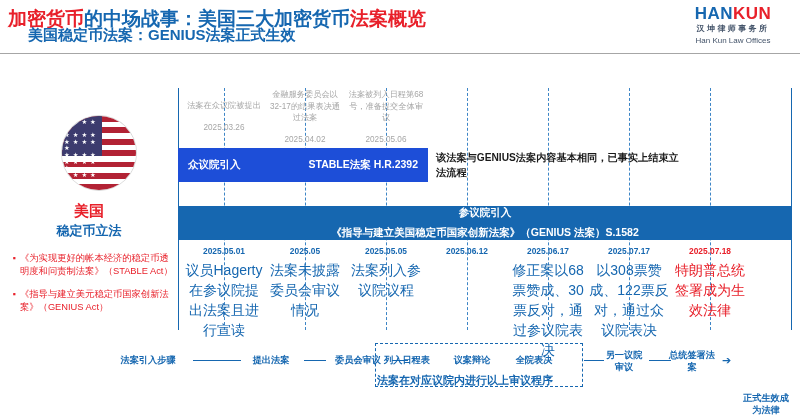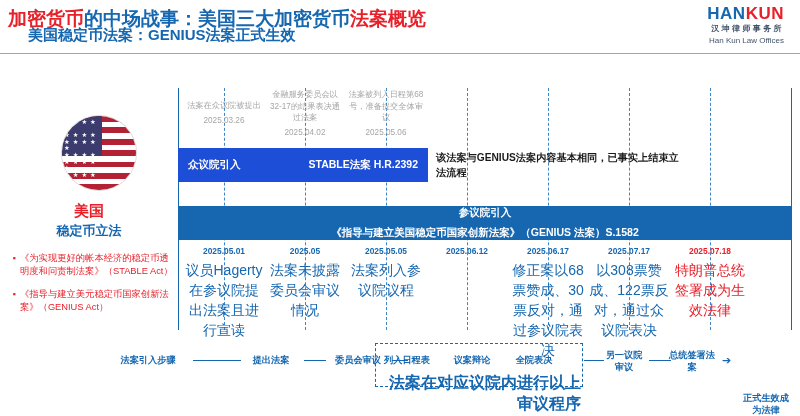--- a/index.html
+++ b/index.html
@@ -20,21 +20,21 @@
     white-space:nowrap;
   }
   .title .red{color:#e8202a;}
   .title .blue{color:#1667b0;}
   .subtitle{
     position:absolute;left:8px;top:26px;
     font-size:15px;font-weight:bold;color:#1667b0;
     white-space:nowrap;
     margin-left:20px;
   }
-  .logo{position:absolute;right:16px;top:4px;text-align:right;width:120px;}
+  .logo{position:absolute;right:7px;top:4px;text-align:center;width:120px;}
   .logo-main{font-size:17px;font-weight:bold;letter-spacing:0.5px;line-height:19px;}
   .logo-main .han{color:#1667b0;}
   .logo-main .kun{color:#e8202a;}
   .logo-cn{font-size:8px;color:#44546a;letter-spacing:2.4px;line-height:12px;font-weight:bold;}
   .logo-en{font-size:8px;color:#44546a;line-height:11px;}
   .header-rule{position:absolute;left:0;top:53px;width:800px;height:1px;background:#a6a6a6;}
 
   
   .left-panel{position:absolute;left:0px;top:110px;width:178px;}
   .flag{
@@ -59,21 +59,21 @@
   .bullet .btext{color:#e8202a;font-size:9.3px;line-height:13px;}
 
   
   .chart{position:absolute;left:178px;top:88px;width:614px;height:242px;}
   .vline{position:absolute;top:0;width:0;height:242px;
     border-left:1px dashed #3d85c6;}
   .vline.solid{border-left:1px solid #1667b0;}
 
   .house-notes{position:absolute;left:0px;top:12px;width:252px;}
   .note-col{position:absolute;width:76px;text-align:center;color:#a6a6a6;font-size:8.2px;line-height:11.5px;}
-  .note-col .d{margin-top:3px;}
+  .note-col .d{margin-top:10px;}
 
   .bar{position:absolute;height:34px;display:flex;align-items:center;
     justify-content:space-between;box-sizing:border-box;padding:0 10px;}
   .bar-gray{background:#1d4ed8;left:0px;top:60px;width:250px;}
   .bar-blue{background:#1667b0;left:0px;top:118px;width:614px;flex-direction:column;}
   .bar .lbl{color:#fff;font-size:10.5px;font-weight:bold;white-space:nowrap;}
   .bar .val{color:#fff;font-size:10.5px;font-weight:bold;white-space:nowrap;}
 
   .house-comment{position:absolute;left:258px;top:62px;width:250px;
     color:#1a1a1a;font-size:10.2px;font-weight:bold;line-height:15px;}
@@ -84,21 +84,21 @@
   .sn-col .t{font-size:14px;font-weight:normal;color:#1667b0;line-height:20px;}
   .sn-col.hl .d,.sn-col.hl .t{color:#e8202a;}
 
   
   .flow{position:absolute;left:0;top:340px;width:800px;height:76px;}
   .f-item{position:absolute;text-align:center;font-size:9.2px;font-weight:bold;
     color:#1667b0;line-height:12px;}
   .f-line{position:absolute;height:0;border-top:1px solid #1667b0;}
   .f-box{position:absolute;border:1px dashed #1667b0;box-sizing:border-box;}
   .f-arrow{position:absolute;font-size:11px;color:#1667b0;line-height:11px;}
-  .f-note{position:absolute;text-align:right;font-size:16px;font-weight:bold;color:#1667b0;}
+  .f-note{position:absolute;text-align:left;font-size:11px;font-weight:bold;color:#1667b0;}
 </style>
 </head>
 <body>
 
 <div class="root">
 
   <div class="header">
     <div class="title">
       <span class="red">加密货币</span><span class="blue">的中场战事：美国三大加密货币</span><span class="red">法案概览</span>
     </div>

